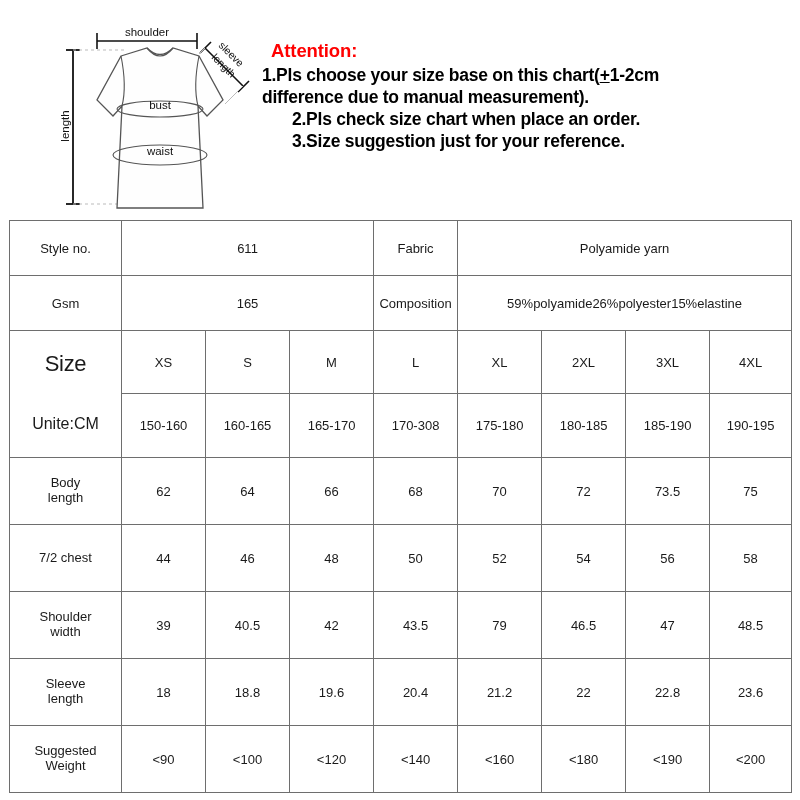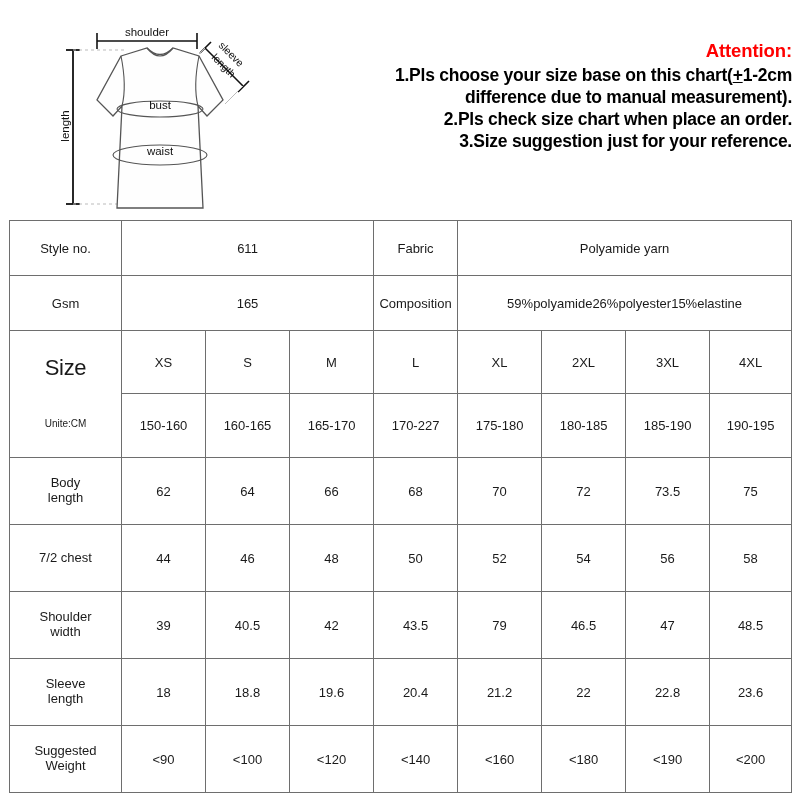--- a/index.html
+++ b/index.html
@@ -33,39 +33,38 @@
     height: 205px;
   }
   #tshirt-diagram svg { display: block; }
 
   
   #attention-block {
     position: absolute;
     left: 262px;
     top: 40px;
     width: 530px;
-    text-align: right;
   }
   #attention-title {
     color: #ff0000;
     font-size: 18.5px;
     font-weight: bold;
     line-height: 1.22;
     margin: 0 0 1px 9px;
     letter-spacing: -0.1px;
   }
   .attention-line {
     font-size: 17.5px;
     font-weight: bold;
     color: #000000;
     line-height: 1.26;
     letter-spacing: -0.25px;
     white-space: nowrap;
   }
-  .att-indent1 { margin-left: 9px; }
+  .att-indent1 { }
   .att-indent0 { margin-left: 0px; }
   .att-indent2 { margin-left: 30px; }
   .plusminus { text-decoration: underline; }
 
   
   #size-table-wrap {
     position: absolute;
     left: 9px;
     top: 220px;
     width: 782px;
@@ -95,21 +94,21 @@
   .cell-comp-label    { font-size: 11.5px; }
   .cell-comp-value    { font-size: 14.5px; }
 
   .size-big {
     font-size: 22px;
     line-height: 1.05;
     display: block;
     letter-spacing: -0.3px;
   }
   .size-small {
-    font-size: 10px;
+    font-size: 16px;
     line-height: 1.6;
     display: block;
     margin-top: 36px;
   }
   .sizecode { font-size: 13.5px; font-weight: normal; height: 62px; }
   .heightrange { font-size: 13px; height: 63px; }
 
   .rowlabel {
     font-size: 15px;
     line-height: 1.12;
@@ -225,21 +224,21 @@
         <td class="shaded sizecode">XL</td>
         <td class="shaded sizecode">2XL</td>
         <td class="shaded sizecode">3XL</td>
         <td class="shaded sizecode">4XL</td>
       </tr>
 
       <tr>
         <td class="shaded heightrange">150-160</td>
         <td class="shaded heightrange">160-165</td>
         <td class="shaded heightrange">165-170</td>
-        <td class="shaded heightrange">170-227</td>
+        <td class="shaded heightrange">170-308</td>
         <td class="shaded heightrange">175-180</td>
         <td class="shaded heightrange">180-185</td>
         <td class="shaded heightrange">185-190</td>
         <td class="shaded heightrange">190-195</td>
       </tr>
 
       <tr>
         <td class="shaded rowlabel">
           <div>Body</div>
           <div>length</div>

